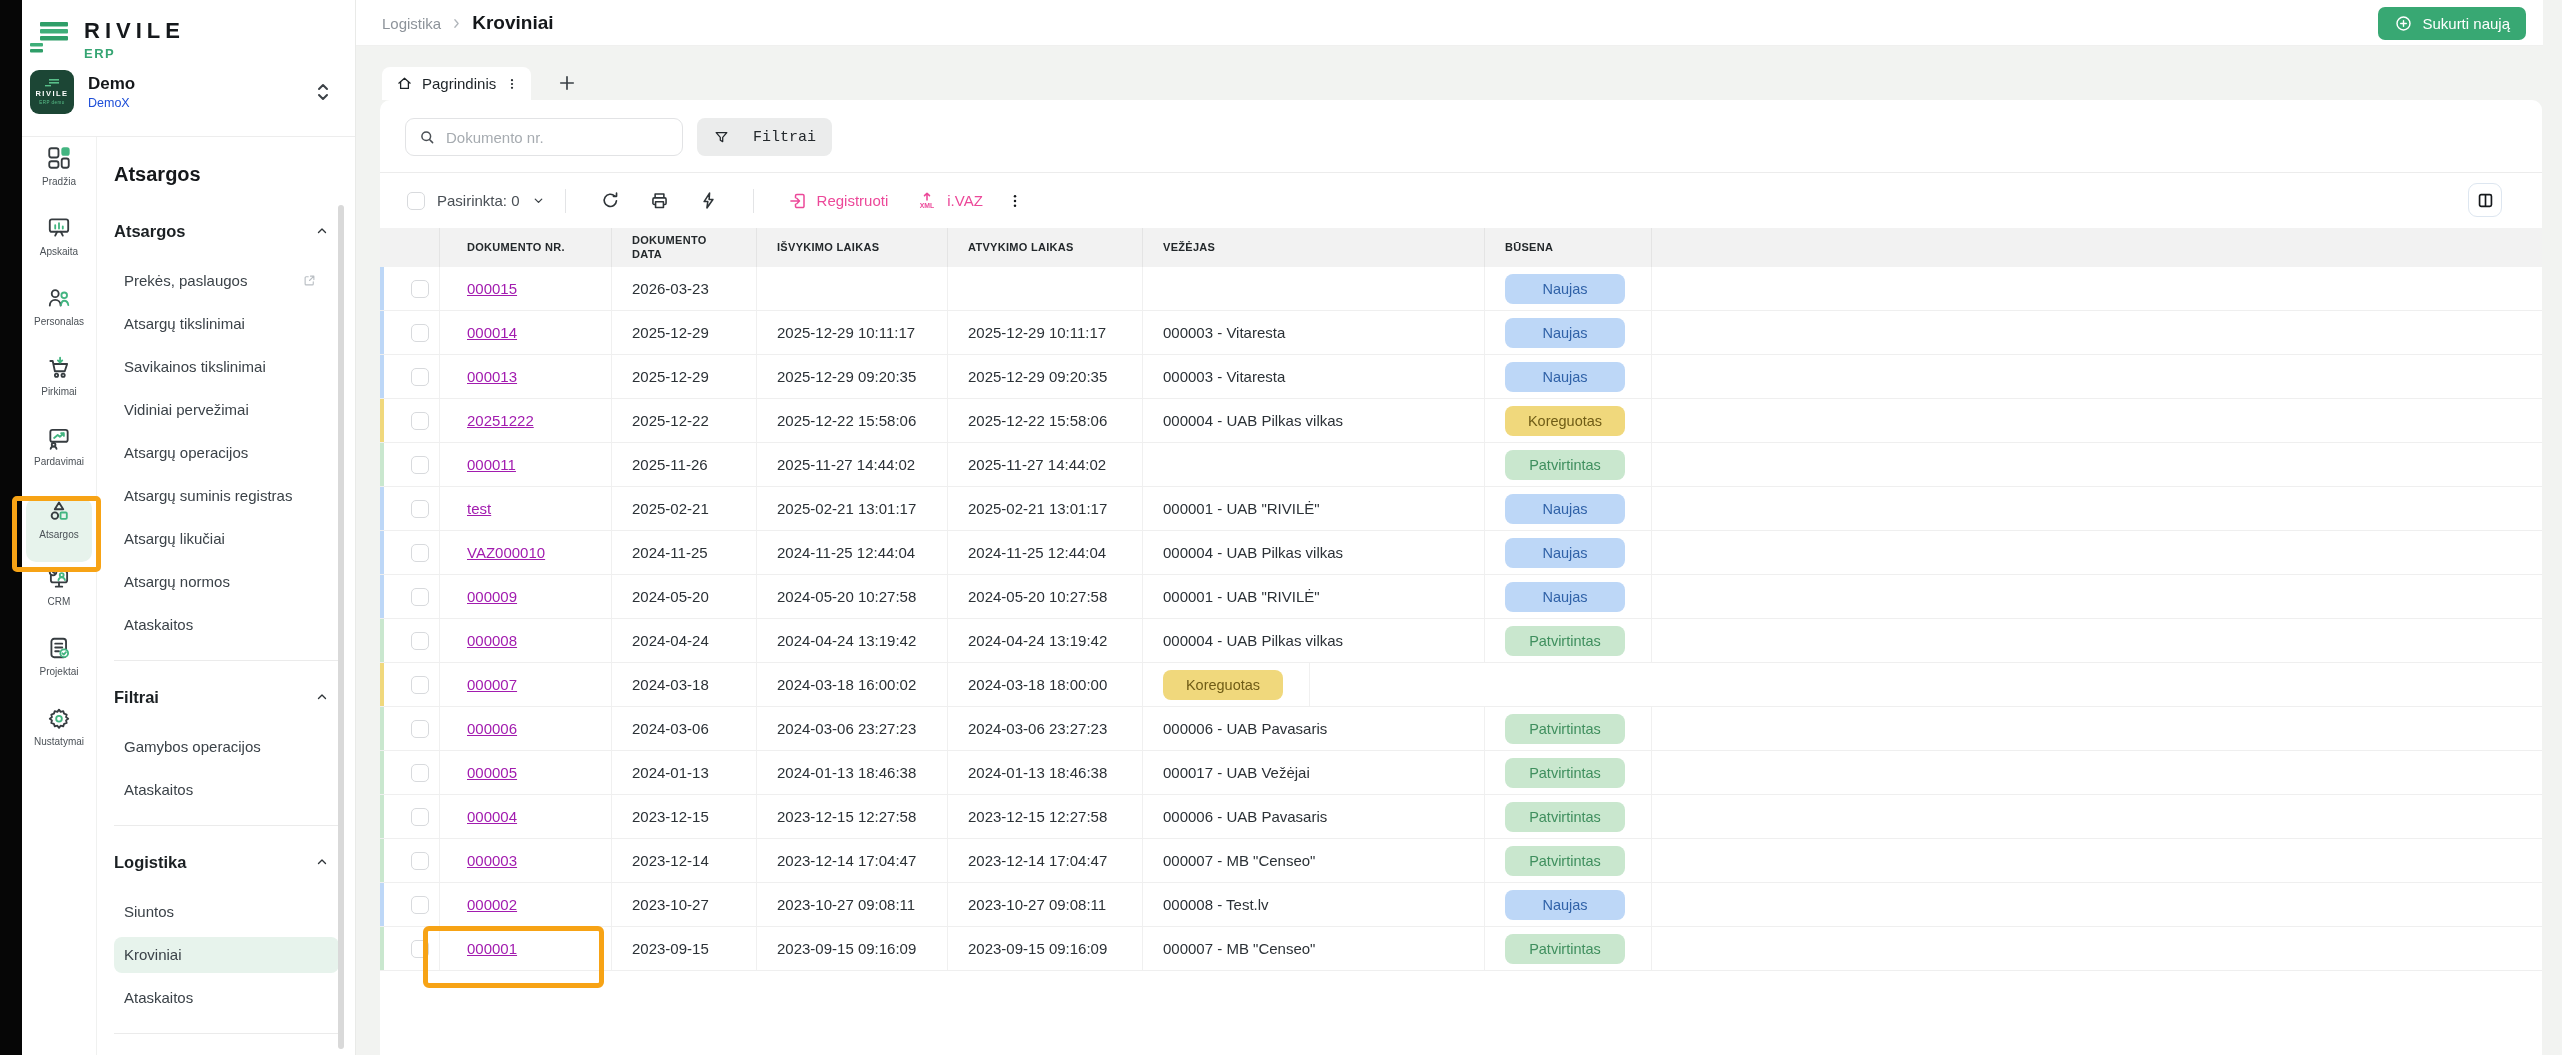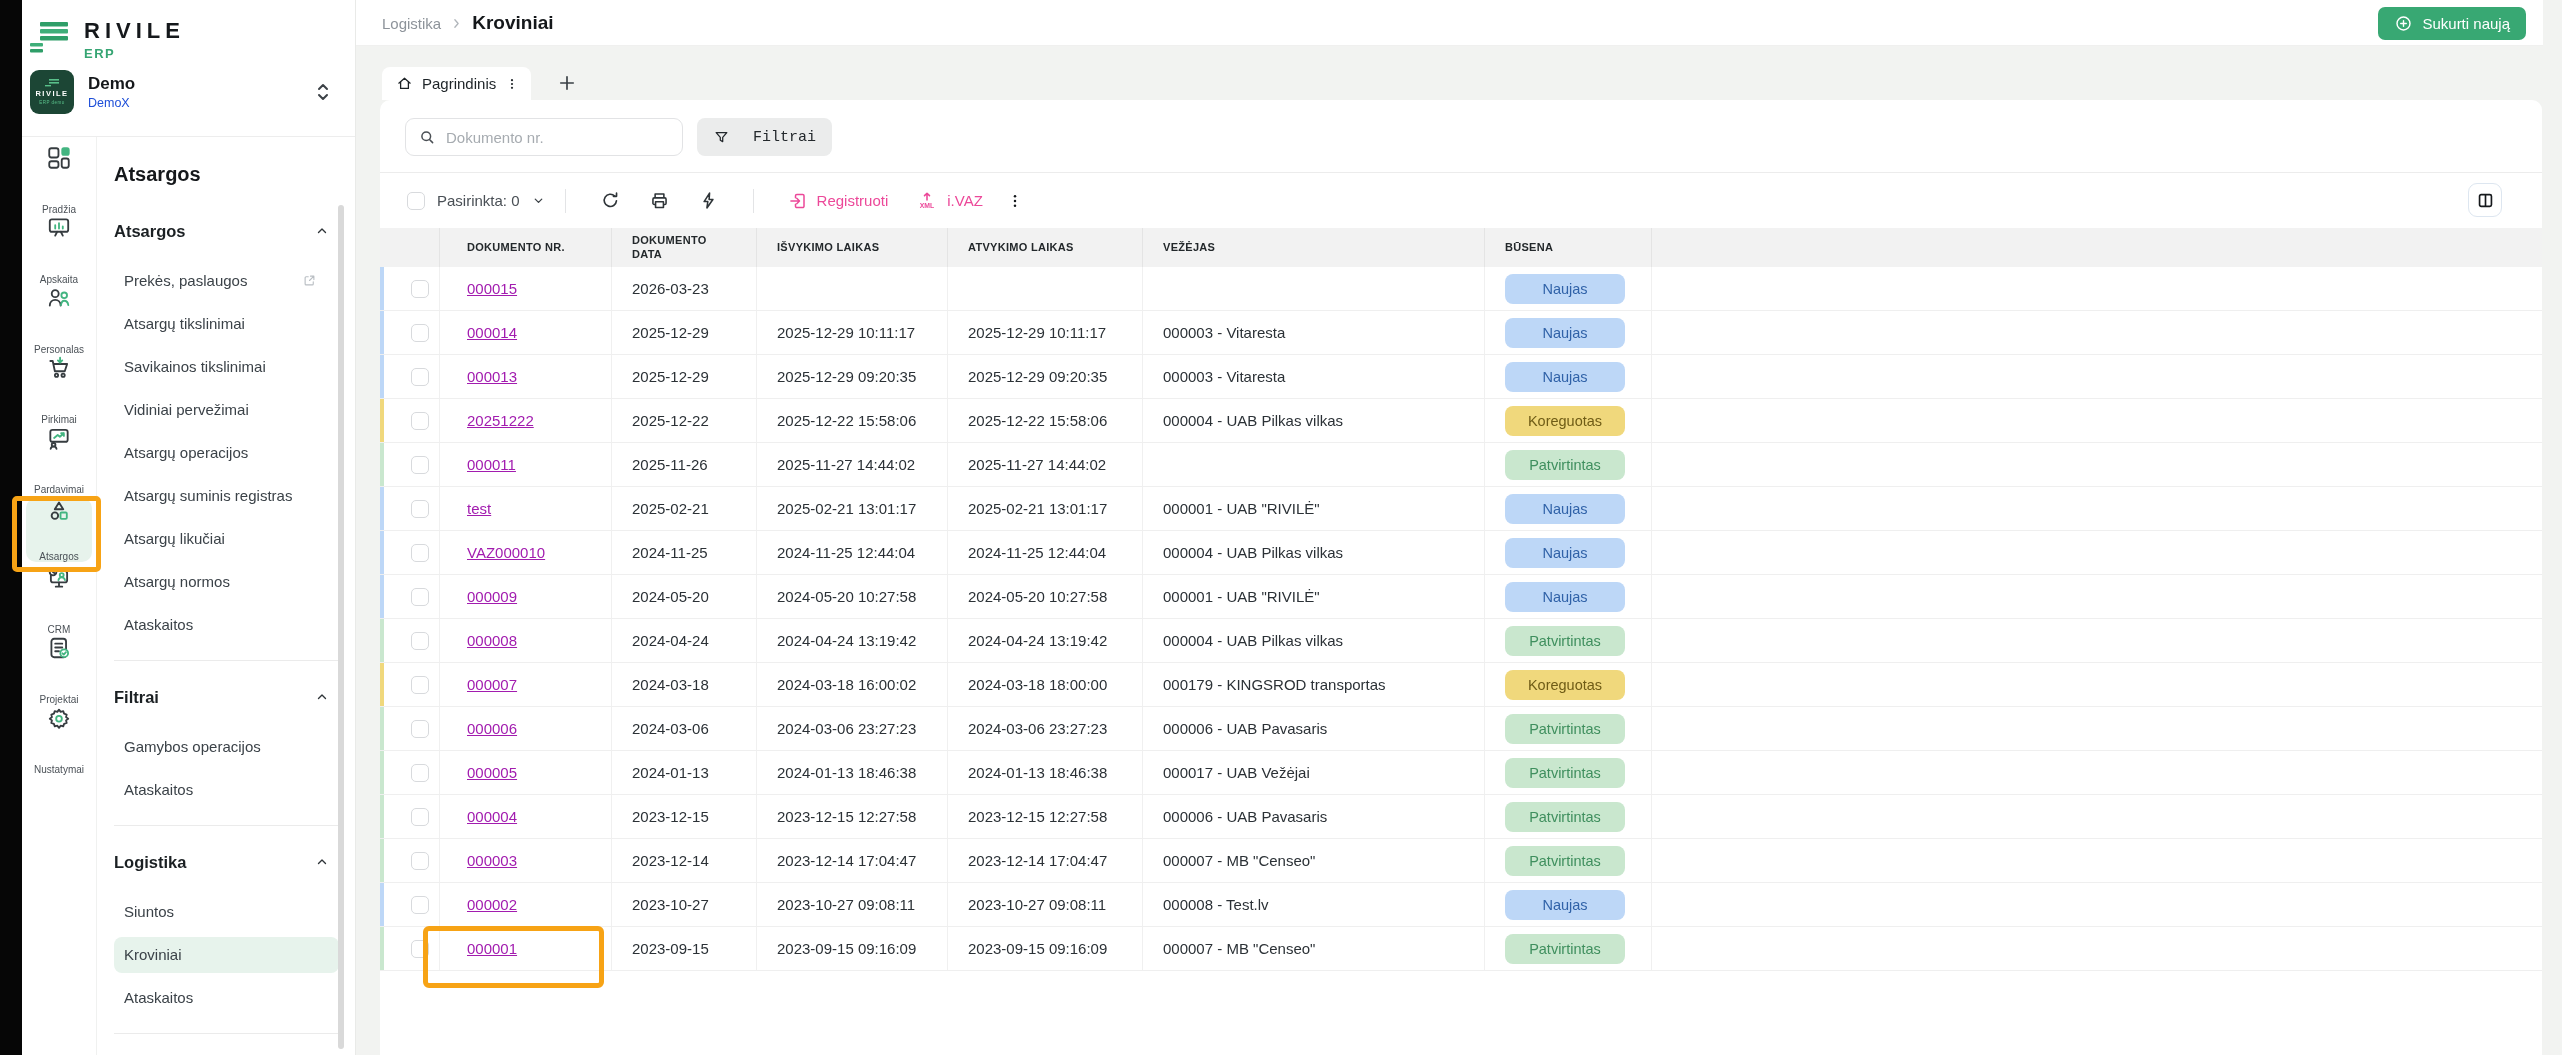--- a/index.html
+++ b/index.html
@@ -27,21 +27,21 @@
   .ws-avatar .ws-sub { font-size:4.5px; color:#59c08a; letter-spacing:.5px; }
   .ws-texts { flex:1; }
   .ws-title { font-size:17px; font-weight:bold; color:#15181b; }
   .ws-code { font-size:12.5px; color:#1d4ed8; margin-top:2px; }
   .ws-chevrons { color:#3c4247; margin-right:14px; }
 
   
   .icon-rail { position:absolute; left:0; top:137px; width:74px; bottom:0; padding-top:8px;
     display:flex; flex-direction:column; align-items:center; }
   .rail-item { width:66px; height:70px; display:flex; flex-direction:column; align-items:center;
-    justify-content:space-between; gap:5px; cursor:pointer; border-radius:10px; color:#363c40; }
+    justify-content:flex-start; gap:5px; cursor:pointer; border-radius:10px; color:#363c40; }
   .rail-item.active { background:#e7f3ec; height:64px; margin:3px 0; }
   .rail-icon { width:26px; height:26px; }
   .rail-icon svg { width:26px; height:26px; }
   .rail-label { font-size:10px; color:#4b5157; }
 
   
   .menu { position:absolute; left:74px; top:137px; right:0; bottom:0; border-left:1px solid #f0f1f0;
     padding:20px 0 0 17px; }
   .menu-title { font-size:20px; font-weight:bold; color:#15181b; height:44px; line-height:34px; }
   .menu-section { margin-top:8px; }
@@ -672,21 +672,20 @@
     <span class="row-stripe" style="background: rgb(240, 216, 124);"></span>
     <div class="td c-check">
             <span class="cbx"></span>
           </div>
     <div class="td c-nr">
             <a class="doc-link">000007</a>
           </div>
     <div class="td c-date cell-date">2024-03-18</div>
     <div class="td c-dep cell-depart">2024-03-18 16:00:02</div>
     <div class="td c-arr cell-arrive">2024-03-18 18:00:00</div>
-    <div class="td c-car cell-carrier">000179 - KINGSROD transportas</div>
     <div class="td c-status">
             <span class="status-badge" style="background: rgb(240, 216, 124); color: rgb(111, 92, 22);">Koreguotas</span>
           </div>
     <div class="td c-fill"></div>
   </div>
         <div class="tbl-row">
     <span class="row-stripe" style="background: rgb(201, 231, 206);"></span>
     <div class="td c-check">
             <span class="cbx"></span>
           </div>

